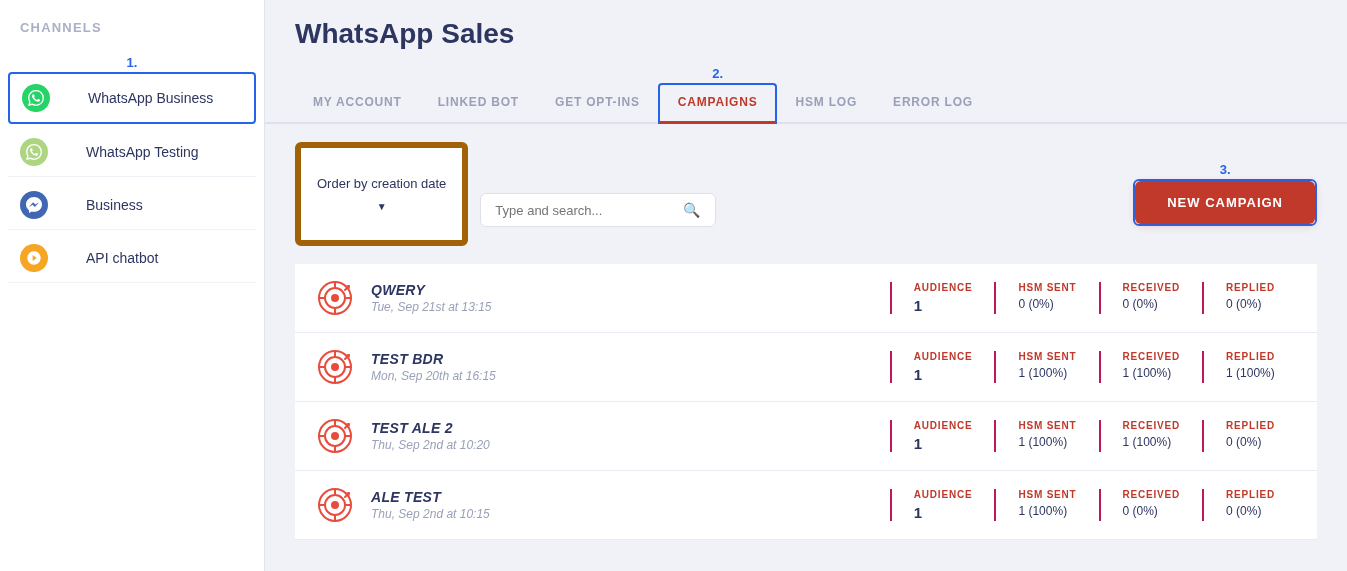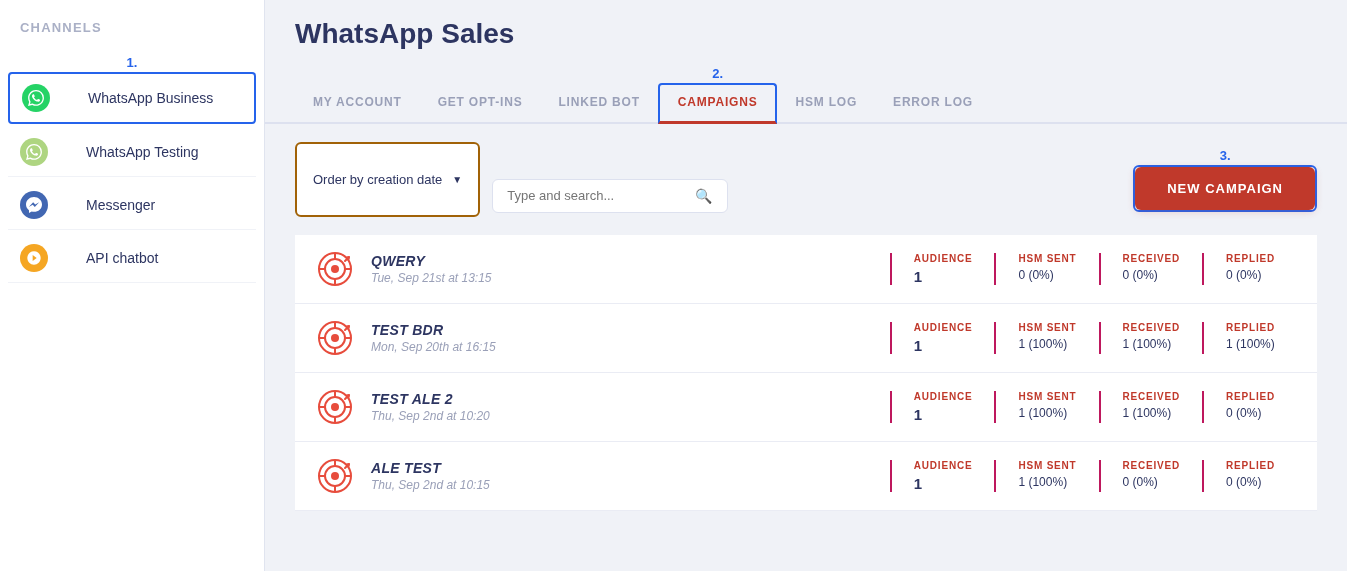--- a/index.html
+++ b/index.html
@@ -142,28 +142,29 @@
     }
     .toolbar-left {
       display: flex;
       align-items: center;
       gap: 12px;
     }
     .order-dropdown {
       display: flex;
       align-items: center;
       background: #fff;
-      border: 2px solid #a16207;
+      border: 6px solid #a16207;
       border-radius: 6px;
       padding: 28px 16px;
       font-size: 13px;
       color: #2d3561;
       cursor: pointer;
       gap: 10px;
       font-weight: 500;
+      flex-direction: column;
     }
     .order-dropdown .chevron {
       font-size: 10px;
       color: #2d3561;
     }
     .search-box {
       display: flex;
       align-items: center;
       background: #fff;
       border: 1px solid #dde1ef;
@@ -320,42 +321,42 @@
     </span>
     <span class="sidebar-item-label">WhatsApp Testing</span>
   </div>
 
   <div class="sidebar-item">
     <span class="icon-circle icon-messenger">
       <svg width="16" height="16" viewBox="0 0 24 24" fill="white">
         <path d="M12 0C5.373 0 0 4.974 0 11.111c0 3.498 1.744 6.614 4.469 8.652V24l4.088-2.242c1.092.3 2.246.464 3.443.464 6.627 0 12-4.975 12-11.111C24 4.974 18.627 0 12 0zm1.191 14.963l-3.055-3.26-5.963 3.26L10.732 8l3.131 3.259L19.752 8l-6.561 6.963z"></path>
       </svg>
     </span>
-    <span class="sidebar-item-label">Messenger</span>
+    <span class="sidebar-item-label">Business</span>
   </div>
 
   <div class="sidebar-item">
     <span class="icon-circle icon-api">
       <svg width="16" height="16" viewBox="0 0 24 24" fill="white">
         <path d="M12 2C6.48 2 2 6.48 2 12s4.48 10 10 10 10-4.48 10-10S17.52 2 12 2zm-2 14.5v-9l6 4.5-6 4.5z"></path>
       </svg>
     </span>
     <span class="sidebar-item-label">API chatbot</span>
   </div>
 </aside>
 
 <main class="main">
   <div class="main-header">
     <h1 class="main-title">WhatsApp Sales</h1>
   </div>
 
   <div class="tabs-bar">
     <div class="tab-item">MY ACCOUNT</div>
+    <div class="tab-item">LINKED BOT</div>
     <div class="tab-item">GET OPT-INS</div>
-    <div class="tab-item">LINKED BOT</div>
     <div class="tab-step-wrapper">
       <span class="step-label">2.</span>
       <div class="tab-item active">CAMPAIGNS</div>
     </div>
     <div class="tab-item">HSM LOG</div>
     <div class="tab-item">ERROR LOG</div>
   </div>
 
   <div class="toolbar">
     <div class="toolbar-left">

